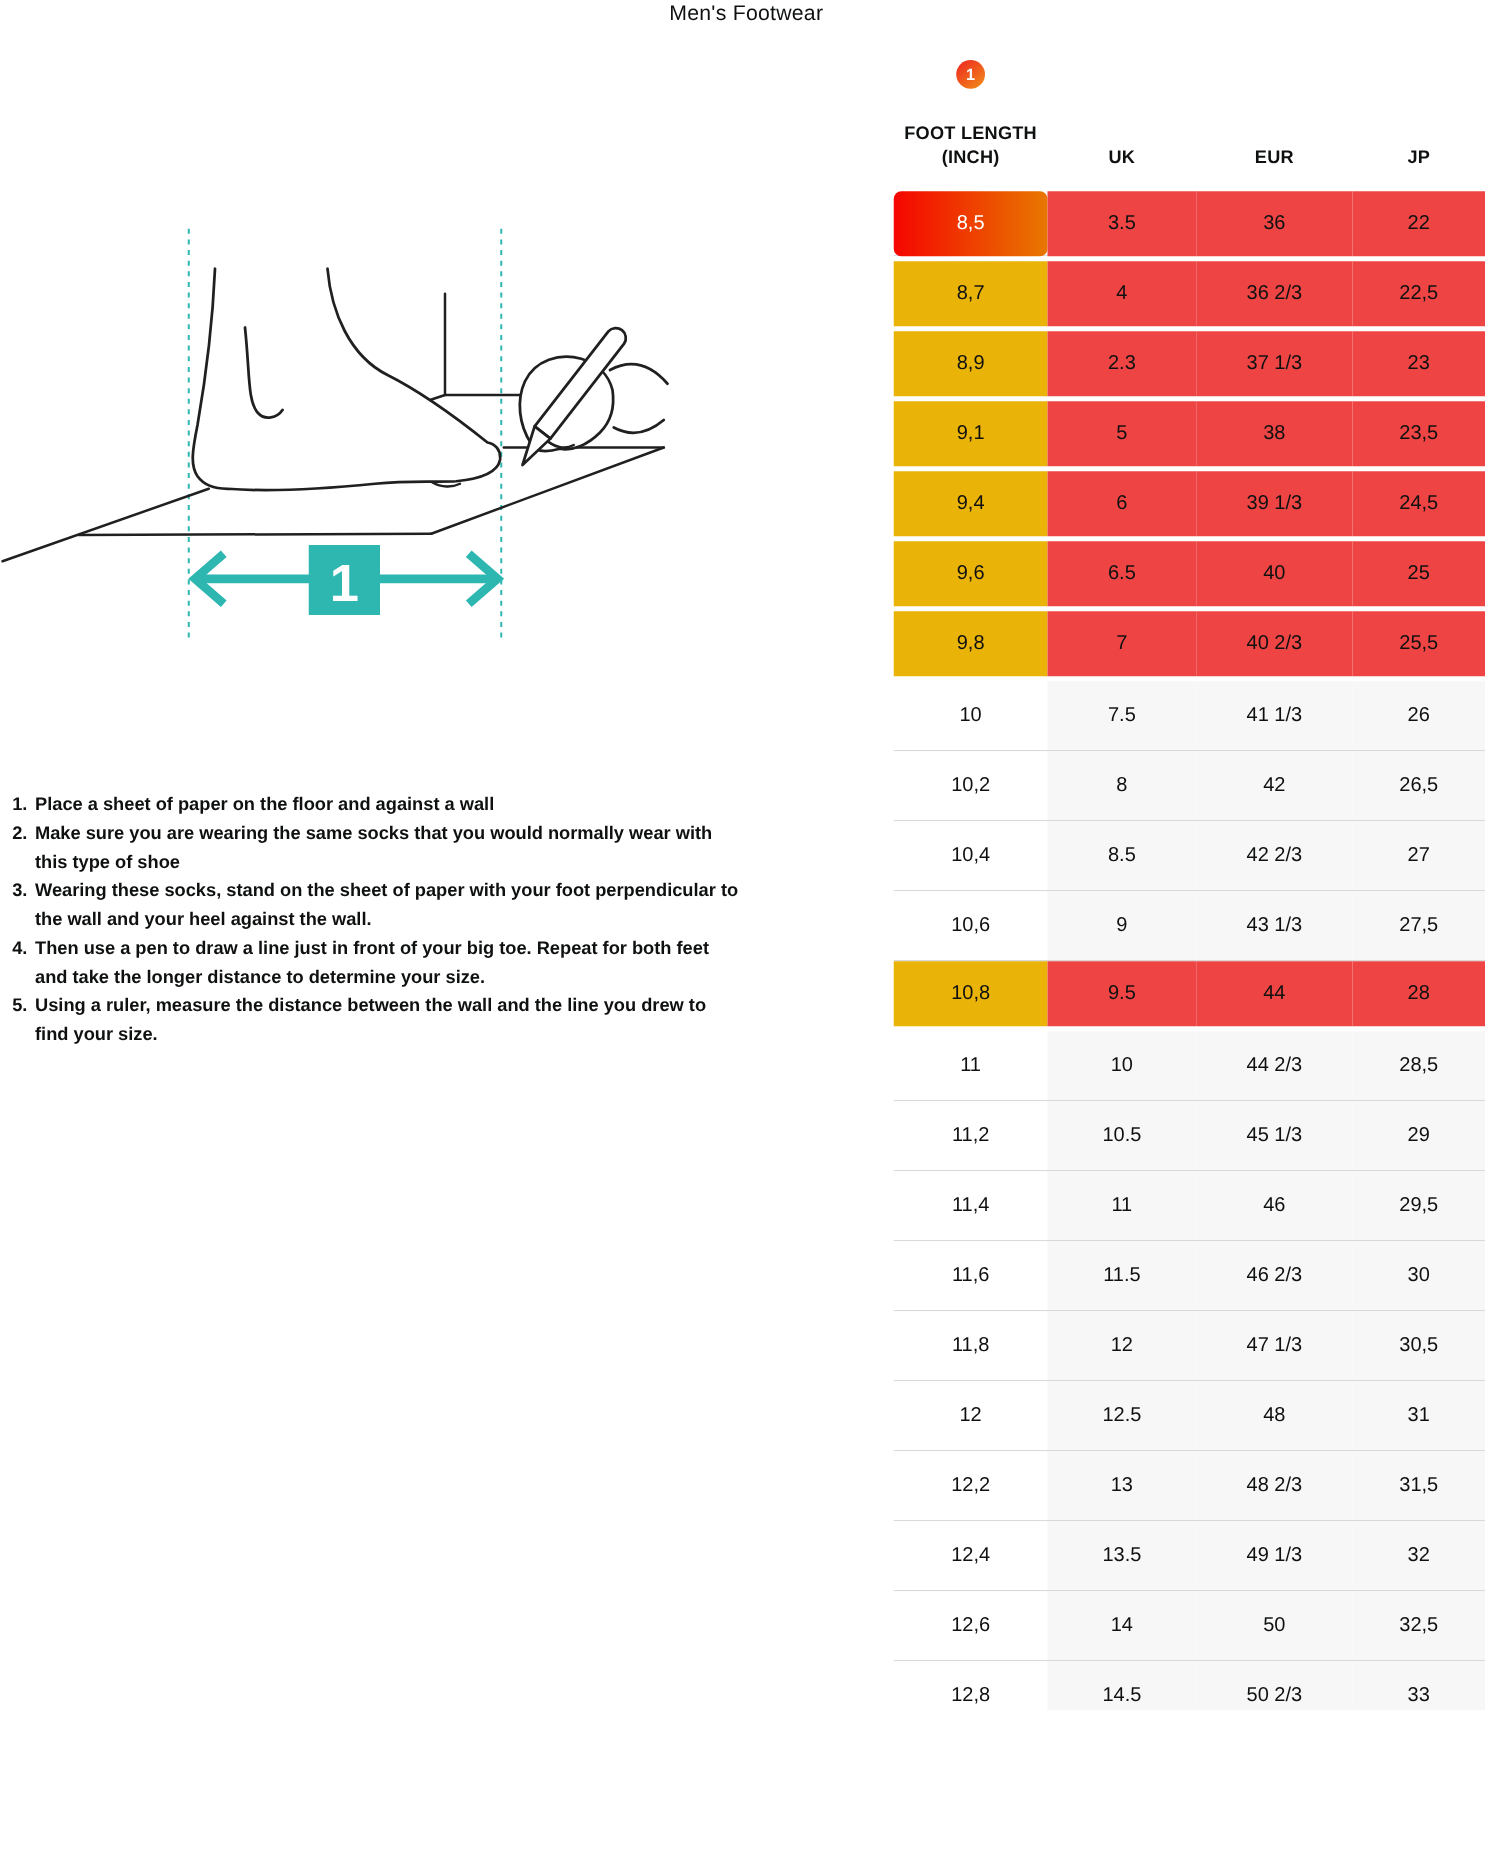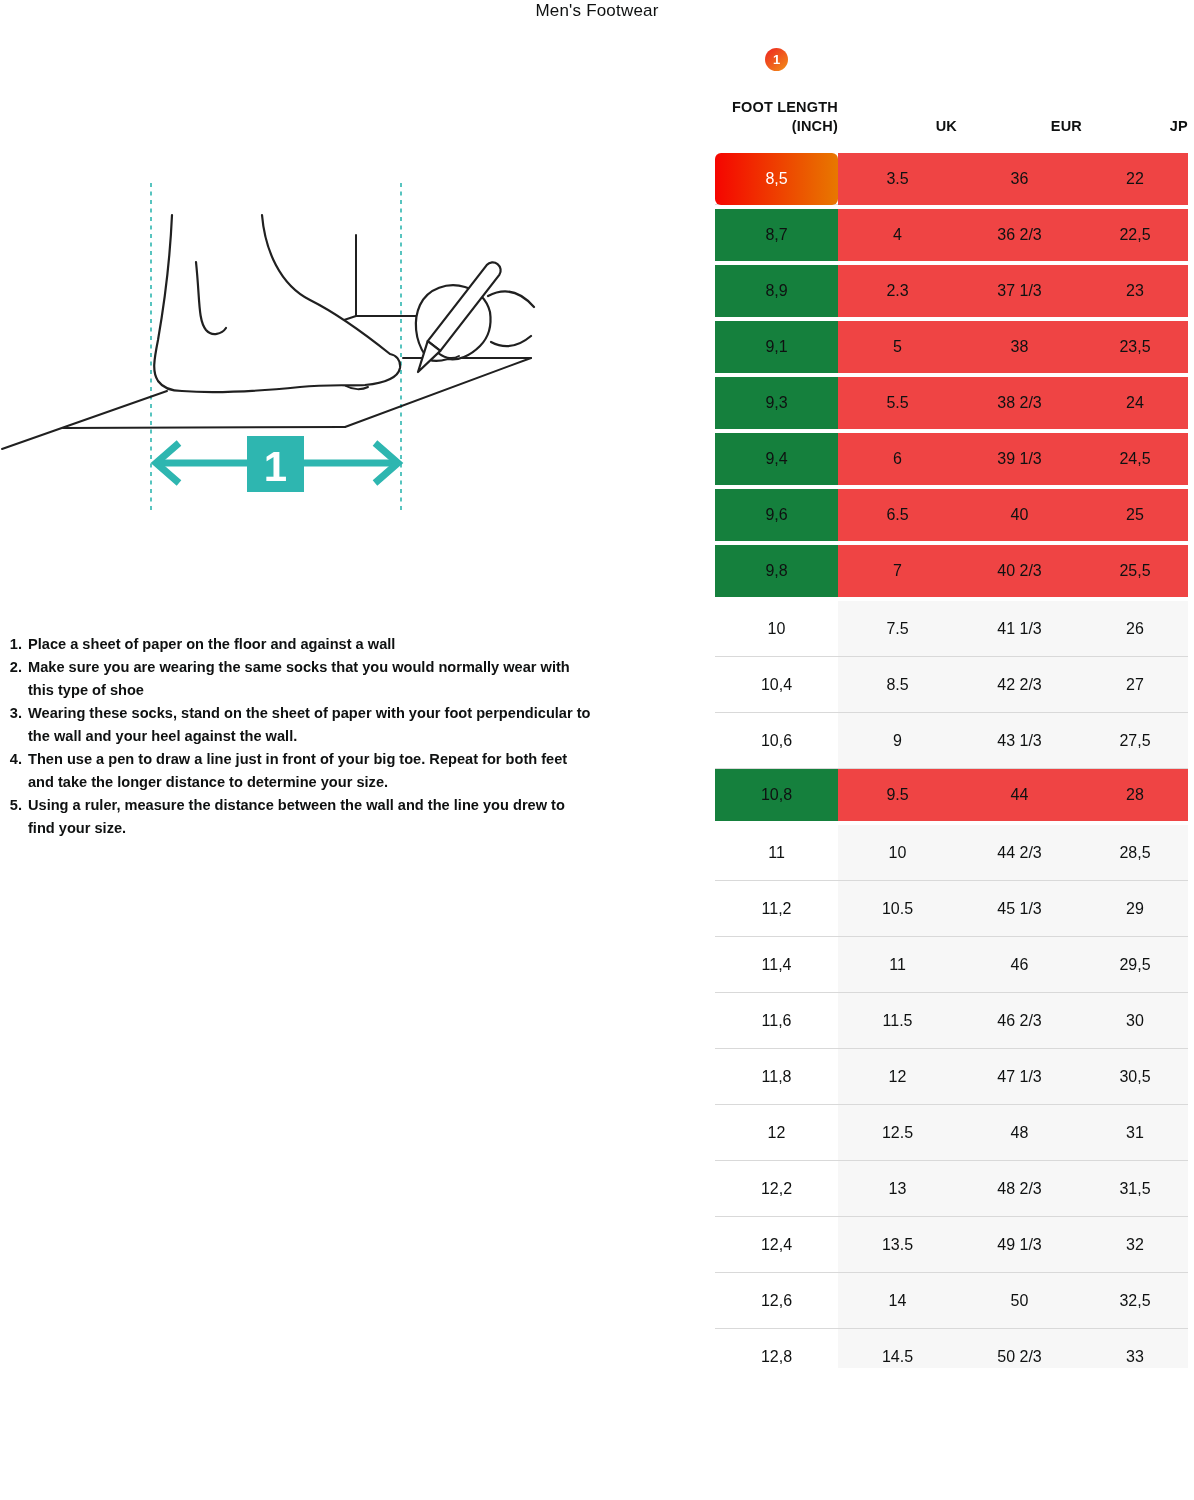--- a/index.html
+++ b/index.html
@@ -21,37 +21,37 @@
   .table{position:absolute;left:715px;top:40px;width:473px;}
   .badge{
     position:absolute;left:50px;top:8px;width:23px;height:23px;border-radius:50%;
     background:linear-gradient(140deg,#ee3420 15%,#f1801a 85%);
     color:#fff;font-size:13px;font-weight:700;
     display:flex;align-items:center;justify-content:center;
   }
   .thead{
     position:absolute;top:52px;left:0;right:0;height:44px;
     display:grid;grid-template-columns:123px 119px 125px 1fr;
-    align-items:end;text-align:right;
+    align-items:end;text-align:center;
     font-size:14.5px;font-weight:700;line-height:19px;letter-spacing:.2px;
   }
   .hc span{display:block;}
   .rows{position:absolute;top:113px;left:0;right:0;}
   .trow{
     display:grid;grid-template-columns:123px 119px 125px 1fr;
     height:56px;box-sizing:border-box;border-bottom:1px solid #d9d9d9;
   }
   .tcell{
     display:flex;align-items:center;justify-content:center;
     font-size:16px;background:#f7f7f7;
   }
   .trow .c0{background:#fff;}
   .trow.shaded{border-bottom:4px solid #fff;box-shadow:inset 0 -1px 0 #dcdcdc;}
   .trow.shaded .tcell{background:#ef4444;}
-  .trow.shaded .c0{background:#15803d;}
+  .trow.shaded .c0{background:#eab308;}
   .tcell.hl{
     background:linear-gradient(90deg,#f50500,#e87800) !important;
     color:#fff;font-weight:400;border-radius:6px;
   }
   
   .hscroll{position:absolute;left:578px;top:1444px;width:616px;height:15px;display:flex;align-items:center;}
   .chev{color:#8d8d8d;font-size:17px;line-height:13px;font-weight:700;margin-right:3px;}
   .track{flex:1;height:13px;background:#ececec;border-radius:2px;position:relative;}
   .thumb{position:absolute;left:2px;top:0;height:13px;width:calc(100% - 22px);background:#b5b5b5;border-radius:2px;}
   
@@ -156,26 +156,20 @@
           <div class="tcell c2">37 1/3</div>
           <div class="tcell c3">23</div>
         </div>
         <div class="trow shaded">
           <div class="tcell c0">9,1</div>
           <div class="tcell c1">5</div>
           <div class="tcell c2">38</div>
           <div class="tcell c3">23,5</div>
         </div>
         <div class="trow shaded">
-          <div class="tcell c0">9,3</div>
-          <div class="tcell c1">5.5</div>
-          <div class="tcell c2">38 2/3</div>
-          <div class="tcell c3">24</div>
-        </div>
-        <div class="trow shaded">
           <div class="tcell c0">9,4</div>
           <div class="tcell c1">6</div>
           <div class="tcell c2">39 1/3</div>
           <div class="tcell c3">24,5</div>
         </div>
         <div class="trow shaded">
           <div class="tcell c0">9,6</div>
           <div class="tcell c1">6.5</div>
           <div class="tcell c2">40</div>
           <div class="tcell c3">25</div>
@@ -184,20 +178,26 @@
           <div class="tcell c0">9,8</div>
           <div class="tcell c1">7</div>
           <div class="tcell c2">40 2/3</div>
           <div class="tcell c3">25,5</div>
         </div>
         <div class="trow">
           <div class="tcell c0">10</div>
           <div class="tcell c1">7.5</div>
           <div class="tcell c2">41 1/3</div>
           <div class="tcell c3">26</div>
+        </div>
+        <div class="trow">
+          <div class="tcell c0">10,2</div>
+          <div class="tcell c1">8</div>
+          <div class="tcell c2">42</div>
+          <div class="tcell c3">26,5</div>
         </div>
         <div class="trow">
           <div class="tcell c0">10,4</div>
           <div class="tcell c1">8.5</div>
           <div class="tcell c2">42 2/3</div>
           <div class="tcell c3">27</div>
         </div>
         <div class="trow">
           <div class="tcell c0">10,6</div>
           <div class="tcell c1">9</div>

